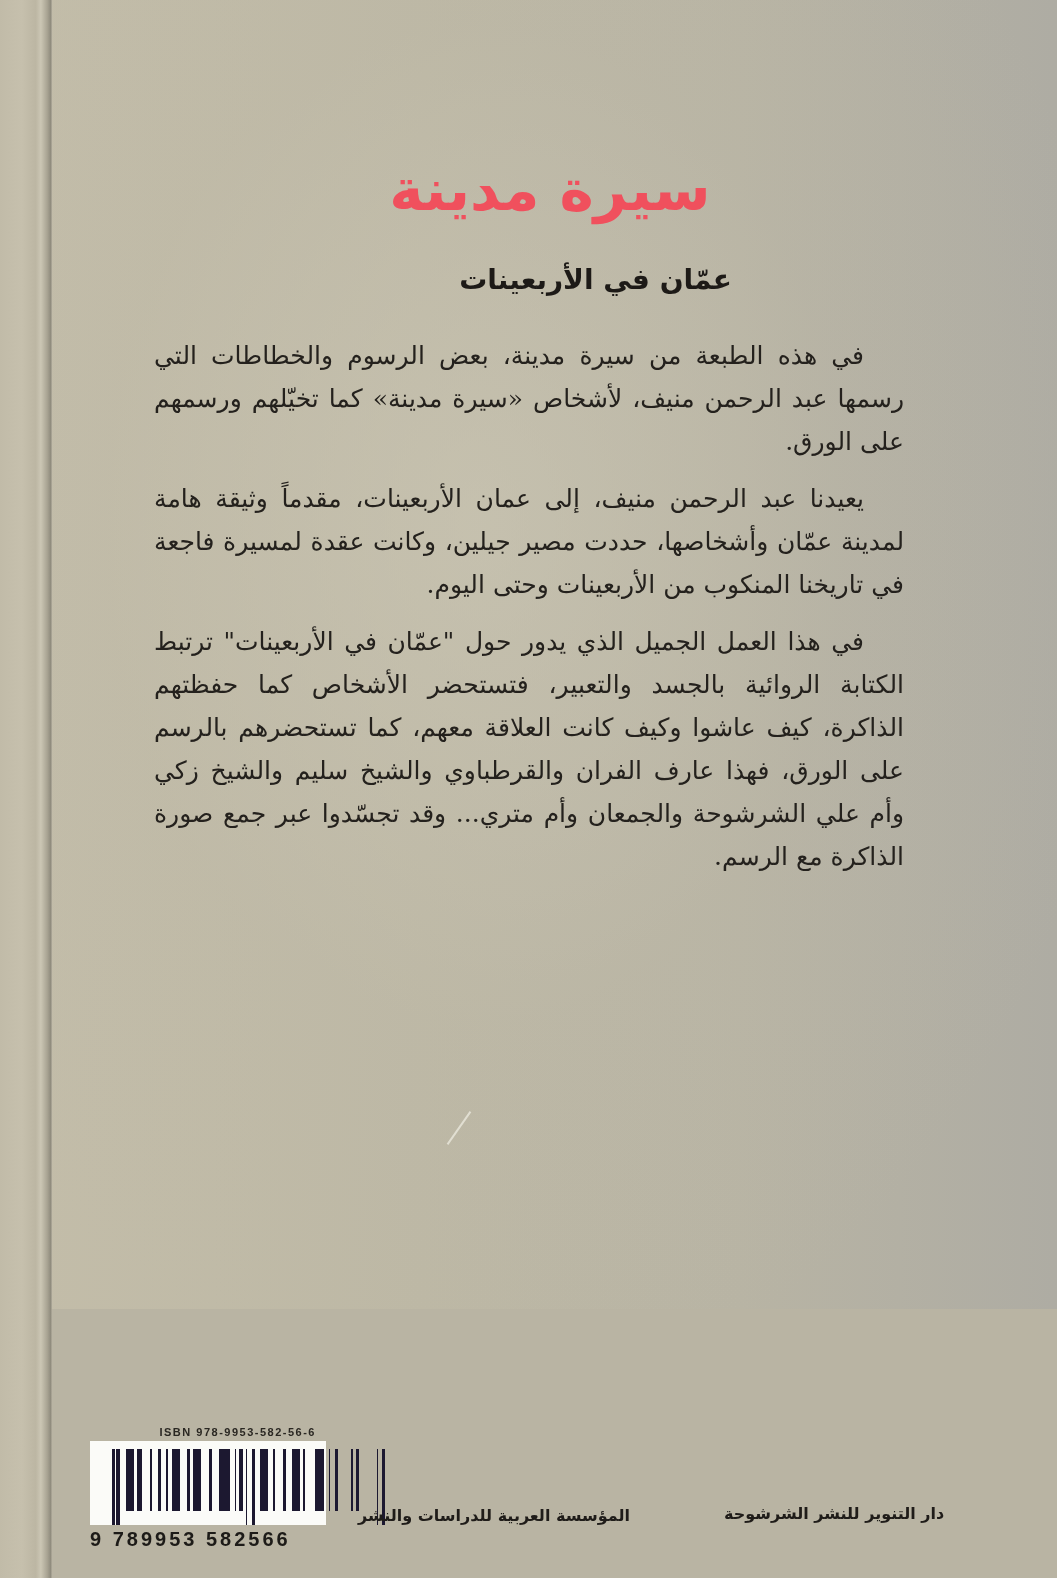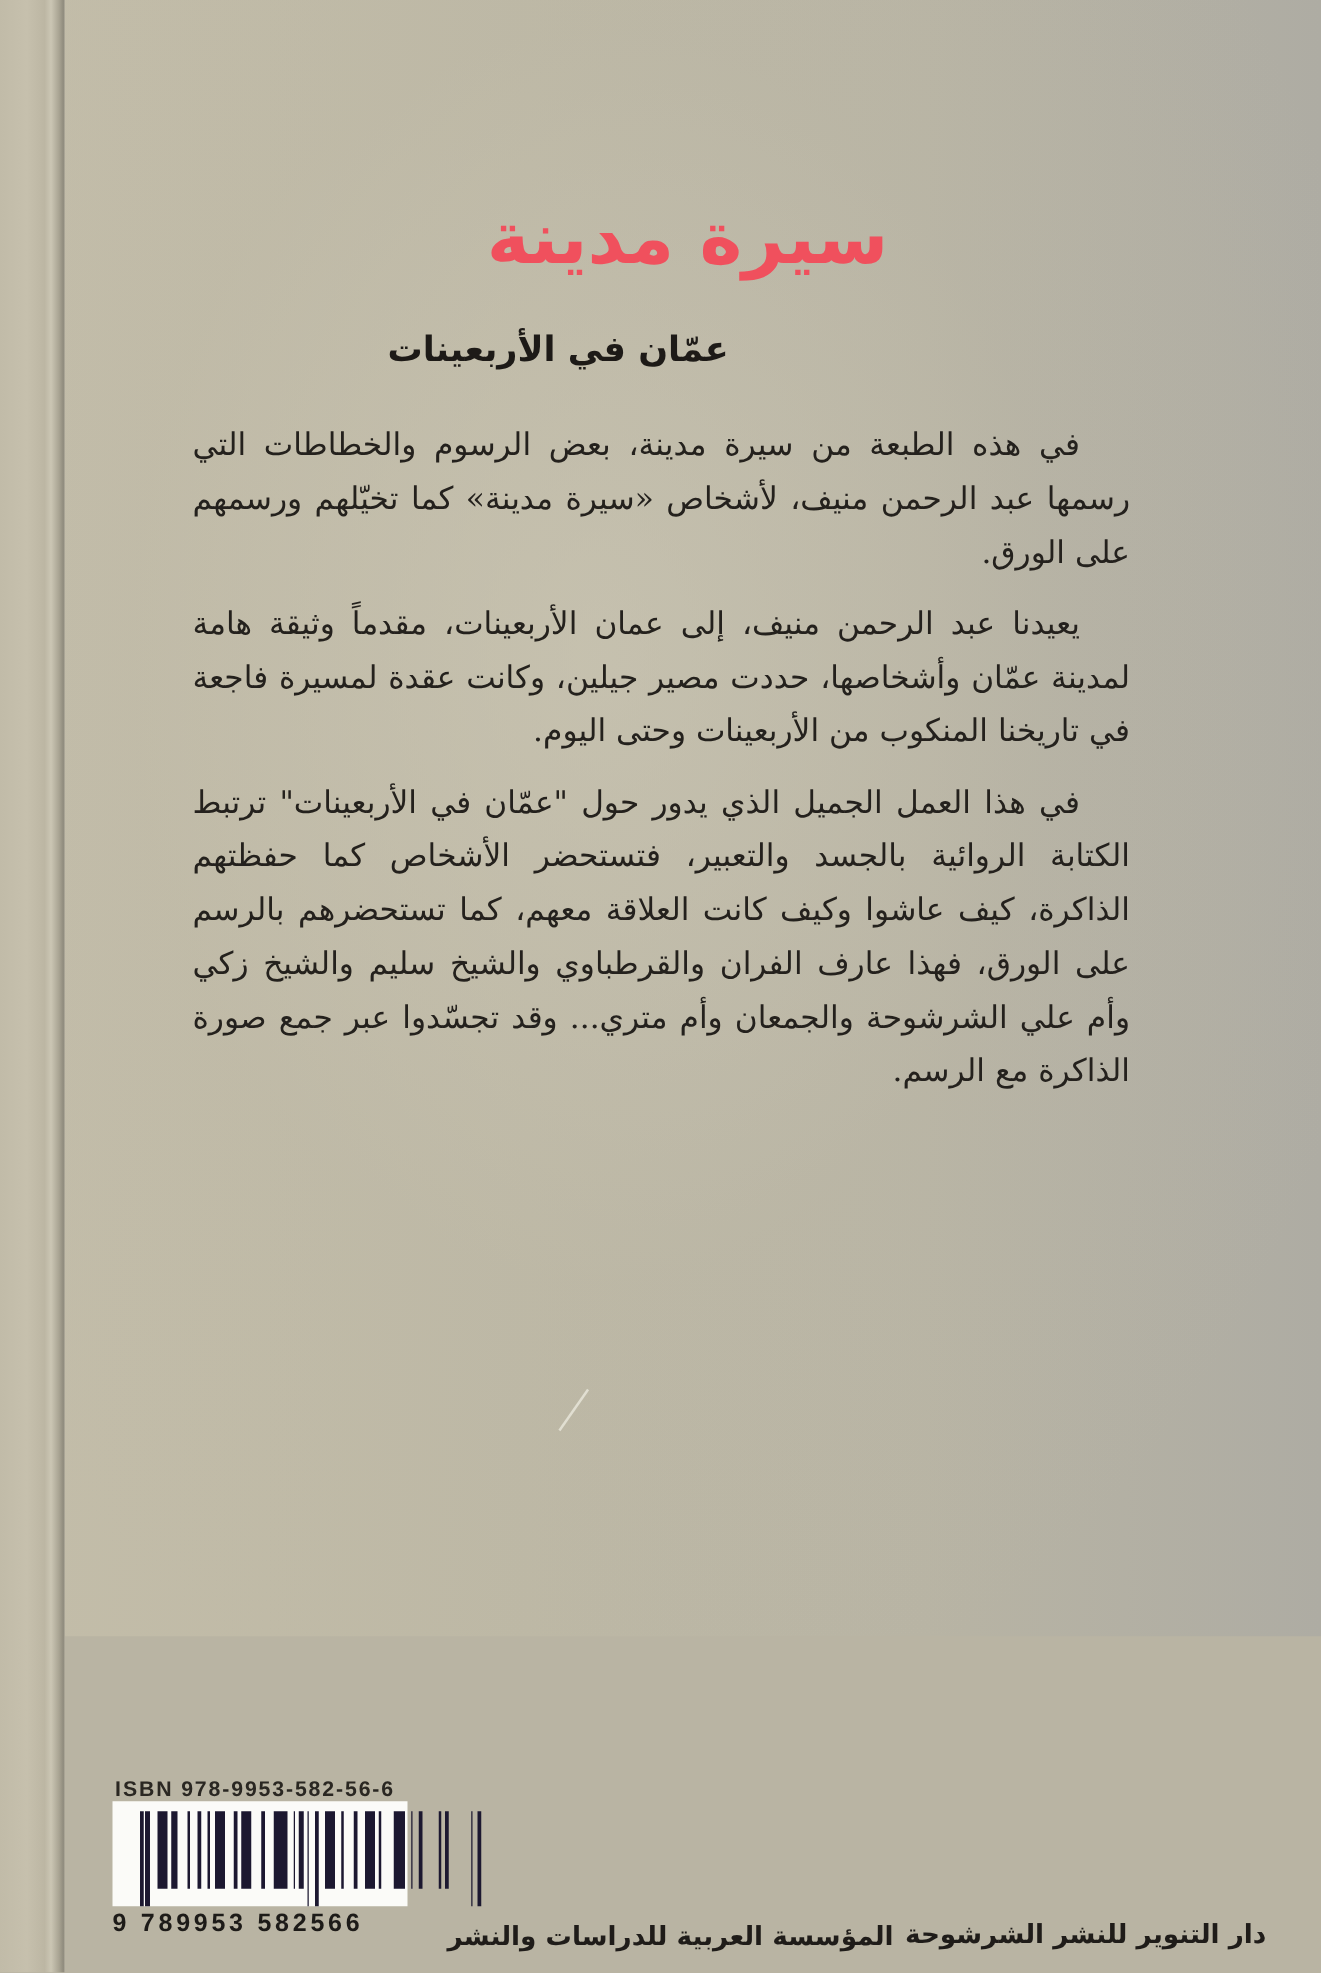--- a/index.html
+++ b/index.html
@@ -49,23 +49,23 @@
       direction: rtl;
       font-family: "DejaVu Sans", sans-serif;
       font-weight: bold;
       font-size: 58px;
       line-height: 80px;
       color: #f0505d;
       letter-spacing: 2px;
     }
     .subtitle {
       position: absolute;
-      left: 310px; top: 258px;
+      left: 332px; top: 258px;
       width: 400px;
-      text-align: left;
+      text-align: right;
       direction: rtl;
       font-family: "DejaVu Sans", sans-serif;
       font-weight: bold;
       font-size: 28px;
       line-height: 44px;
       color: #1d1a17;
     }
     .blurb {
       position: absolute;
       left: 138px; top: 334px;
@@ -82,21 +82,21 @@
       margin: 0 0 14px 16px;
       text-indent: 40px;
     }
     .isbn-block {
       position: absolute;
       left: 90px; top: 1424px;
       width: 236px;
     }
     .isbn-label {
       font-family: "Liberation Sans", sans-serif;
-      font-size: 17px;
+      font-size: 11px;
       font-weight: bold;
       letter-spacing: 1.5px;
       color: #2a2722;
       text-align: right;
       padding-right: 10px;
       line-height: 16px;
     }
     .barcode-box {
       margin-top: 1px;
       width: 236px;
@@ -126,25 +126,24 @@
       color: #1d1b18;
       margin-top: 2px;
       line-height: 24px;
       white-space: nowrap;
     }
     .publisher {
       position: absolute;
       direction: rtl;
       font-family: "DejaVu Sans", sans-serif;
       font-weight: bold;
-      font-size: 21px;
+      font-size: 16px;
       color: #1f1c19;
       line-height: 28px;
       white-space: nowrap;
-      margin-top: 33px;
     }
     .publisher-1 { left: 724px; top: 1500px; }
     .publisher-2 { left: 358px; top: 1502px; }
   </style>
 </head>
 <body>
 
 <div class="cover">
   <div class="spine-strip"></div>
   <div class="hinge"></div>

